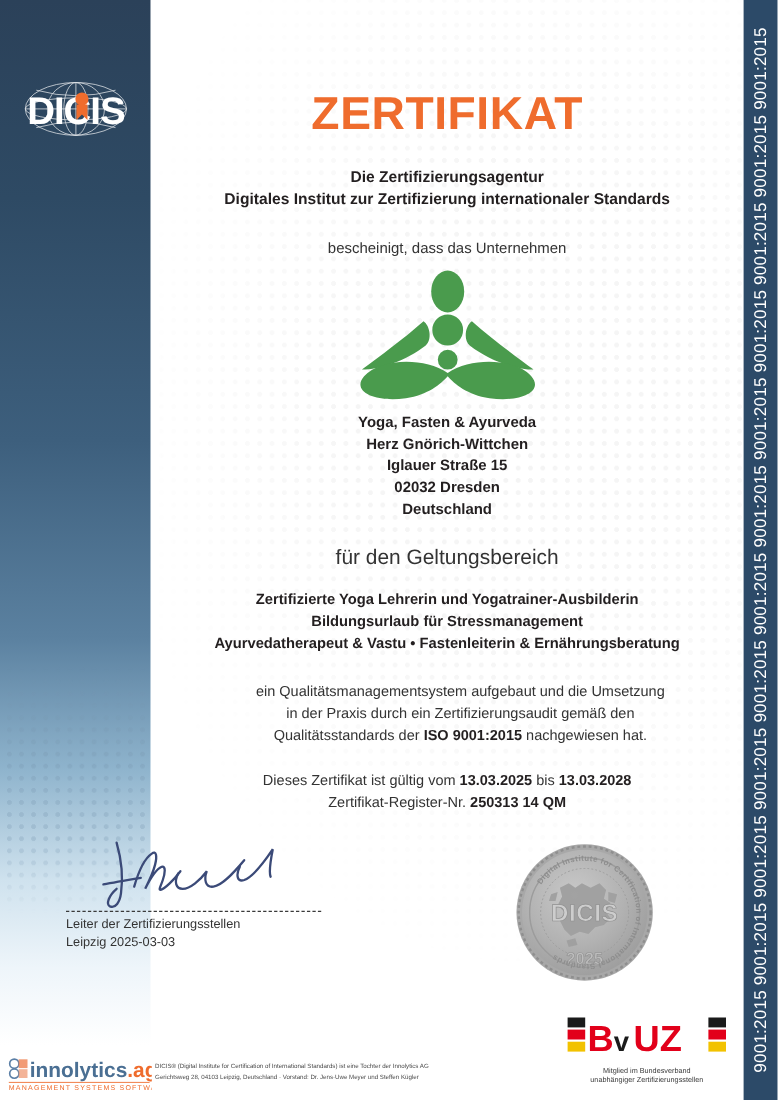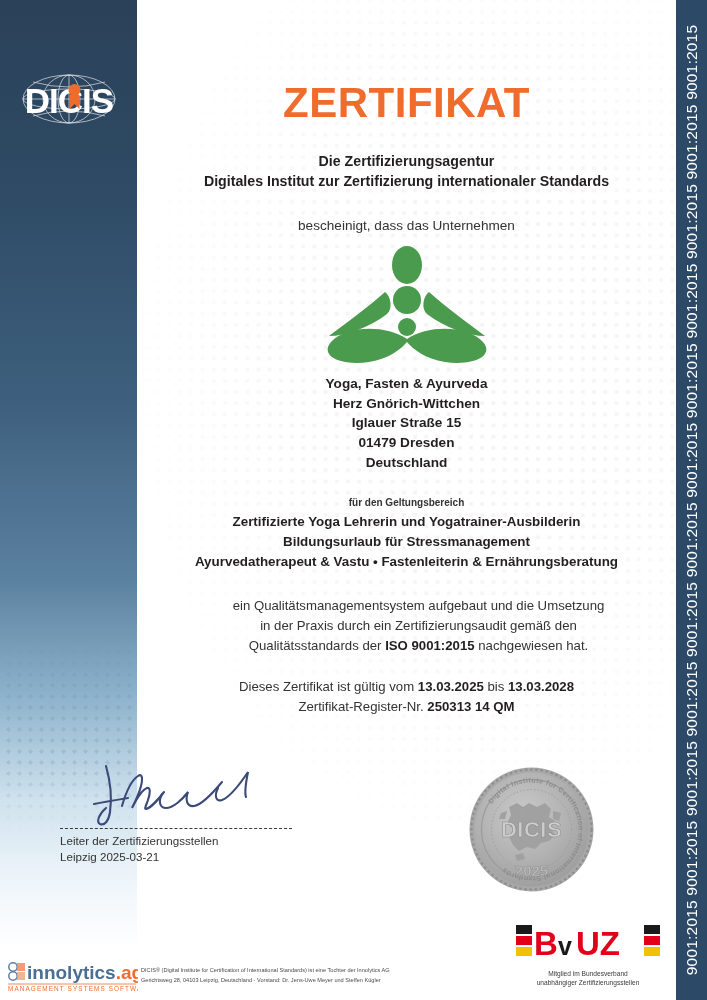--- a/index.html
+++ b/index.html
@@ -144,27 +144,27 @@
   .company-block {
     margin-top: 6px;
     font-size: 13.6px;
     font-weight: 700;
     line-height: 1.44;
     color: #231f20;
   }
 
   .scope-label {
     margin-top: 25px;
-    font-size: 10px;
-    font-weight: 700;
+    font-size: 19px;
+    font-weight: 400;
     color: #333;
   }
 
   .scope-block {
-    margin-top: 4px;
+    margin-top: 16px;
     font-size: 13.4px;
     font-weight: 700;
     line-height: 1.47;
     color: #231f20;
   }
 
   .iso-para {
     margin-top: 25px;
     font-size: 13.2px;
     font-weight: 400;
@@ -327,21 +327,21 @@
           <path d="M122 48 C140 64 162 80 178 92 C162 92 138 84 120 70 C114 65 116 52 122 48 Z"></path>
           <path d="M100 95 C78 80 38 82 24 98 C12 112 34 122 62 118 C82 115 94 105 100 98 C106 105 118 115 138 118 C166 122 188 112 176 98 C162 82 122 80 100 95 Z"></path>
         </g>
       </svg>
     </div>
 
     <div class="company-block">
       <div>Yoga, Fasten &amp; Ayurveda</div>
       <div>Herz Gnörich-Wittchen</div>
       <div>Iglauer Straße 15</div>
-      <div>01479 Dresden</div>
+      <div>02032 Dresden</div>
       <div>Deutschland</div>
     </div>
 
     <div class="scope-label">für den Geltungsbereich</div>
 
     <div class="scope-block">
       <div>Zertifizierte Yoga Lehrerin und Yogatrainer-Ausbilderin</div>
       <div>Bildungsurlaub für Stressmanagement</div>
       <div>Ayurvedatherapeut &amp; Vastu • Fastenleiterin &amp; Ernährungsberatung</div>
     </div>
@@ -371,21 +371,21 @@
     <g fill="none" stroke="#3b4a78" stroke-width="2.1" stroke-linecap="round">
       <path d="M18 2 C22 16 24 34 22 48 C21 56 17 62 12 60 C8 58 11 50 18 44"></path>
       <path d="M6 40 C16 38 28 36 40 34"></path>
       <path d="M34 42 C38 28 44 16 50 12 C54 9 55 14 53 22 C51 30 46 40 44 44 C48 36 54 26 59 24 C63 23 62 30 60 36 C58 42 56 45 58 45 C62 44 70 36 76 28"></path>
       <path d="M74 30 C70 38 72 44 78 44 C85 44 94 36 100 28 C97 36 99 43 106 42 C114 41 124 30 134 18"></path>
       <path d="M130 24 C126 32 128 38 134 36 C142 33 152 20 160 8 C158 18 156 28 158 33"></path>
     </g>
   </svg>
   <div class="sign-rule"></div>
   <div class="sign-role">Leiter der Zertifizierungsstellen</div>
-  <div class="sign-place">Leipzig 2025-03-21</div>
+  <div class="sign-place">Leipzig 2025-03-03</div>
 </div>
 
 <div class="seal">
   <svg viewBox="0 0 133 133" width="133" height="133" xmlns="http://www.w3.org/2000/svg">
     <defs>
       <radialGradient id="sealgrad" cx="42%" cy="36%" r="72%">
         <stop offset="0%" stop-color="#c9c9c9"></stop>
         <stop offset="55%" stop-color="#b2b2b2"></stop>
         <stop offset="100%" stop-color="#9a9a9a"></stop>
       </radialGradient>

